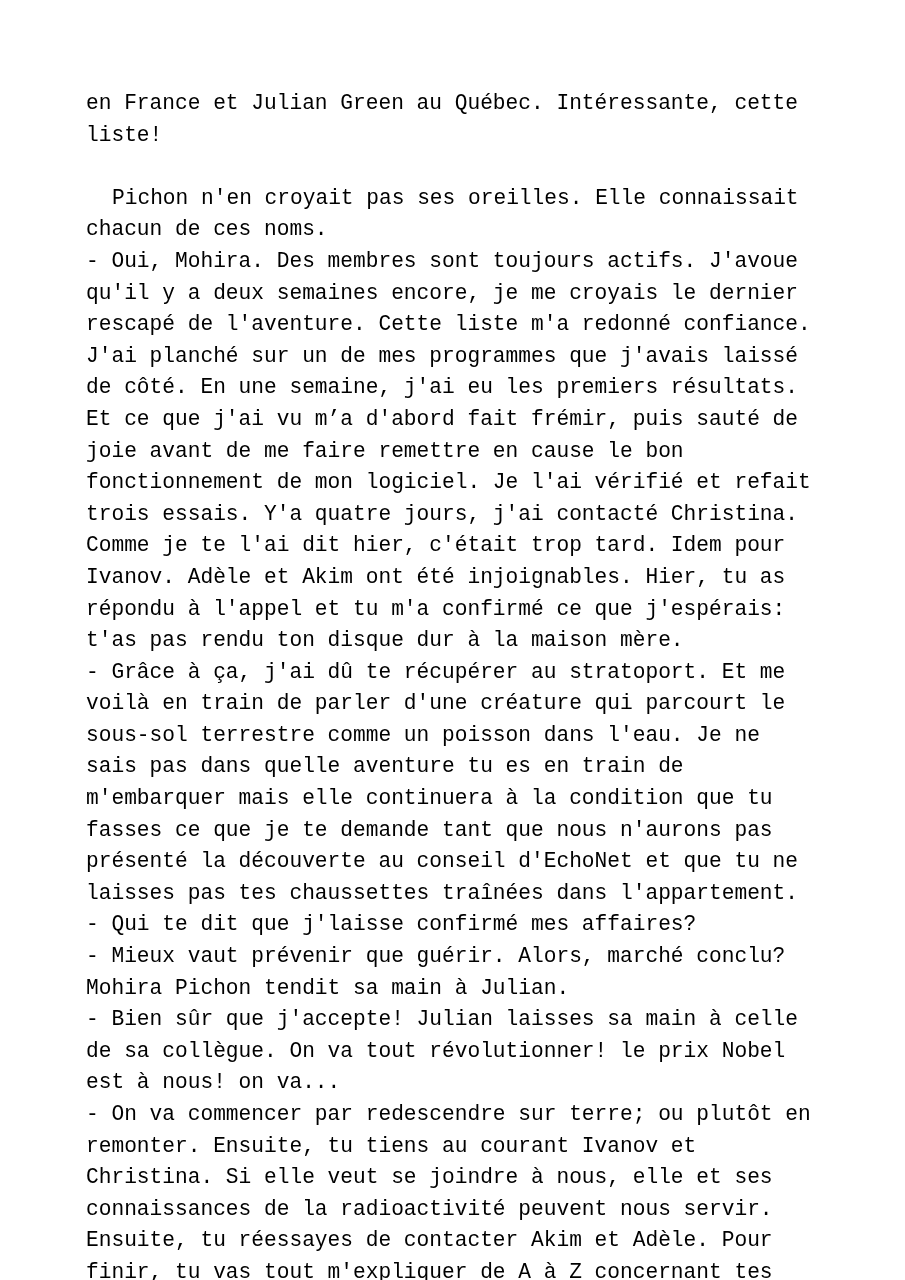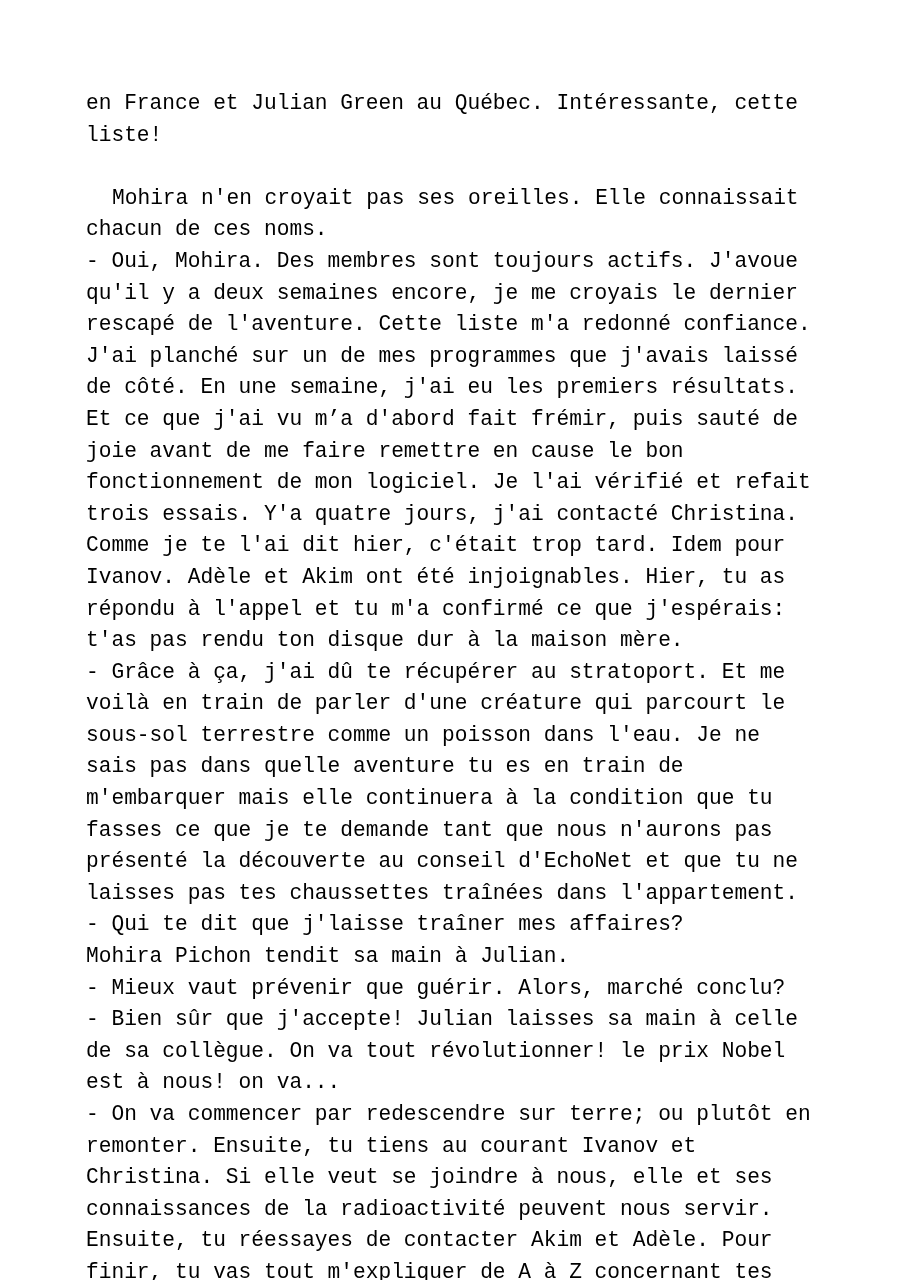--- a/index.html
+++ b/index.html
@@ -51,31 +51,31 @@
 </head>
 <body>
 
 <div class="page">
   <div class="text-column">
 
     <p class="line">en France et Julian Green au Québec. Intéressante, cette liste!</p>
 
     <div class="blank-line"></div>
 
-    <p class="para-indent">Mohira n'en croyait pas ses oreilles. Elle connaissait chacun de ces noms.</p>
+    <p class="para-indent">Pichon n'en croyait pas ses oreilles. Elle connaissait chacun de ces noms.</p>
 
 
     <p class="line">- Oui, Mohira. Des membres sont toujours actifs. J'avoue qu'il y a deux semaines encore, je me croyais le dernier rescapé de l'aventure. Cette liste m'a redonné confiance. J'ai planché sur un de mes programmes que j'avais laissé de côté. En une semaine, j'ai eu les premiers résultats. Et ce que j'ai vu m’a d'abord fait frémir, puis sauté de joie avant de me faire remettre en cause le bon fonctionnement de mon logiciel. Je l'ai vérifié et refait trois essais. Y'a quatre jours, j'ai contacté Christina. Comme je te l'ai dit hier, c'était trop tard. Idem pour Ivanov. Adèle et Akim ont été injoignables. Hier, tu as répondu à l'appel et tu m'a confirmé ce que j'espérais: t'as pas rendu ton disque dur à la maison mère.</p>
 
     <p class="line">- Grâce à ça, j'ai dû te récupérer au stratoport. Et me voilà en train de parler d'une créature qui parcourt le sous-sol terrestre comme un poisson dans l'eau. Je ne sais pas dans quelle aventure tu es en train de m'embarquer mais elle continuera à la condition que tu fasses ce que je te demande tant que nous n'aurons pas présenté la découverte au conseil d'EchoNet et que tu ne laisses pas tes chaussettes traînées dans l'appartement.</p>
 
-    <p class="line">- Qui te dit que j'laisse traîner mes affaires?</p>
+    <p class="line">- Qui te dit que j'laisse confirmé mes affaires?</p>
+
+    <p class="line">- Mieux vaut prévenir que guérir. Alors, marché conclu?</p>
 
     <p class="line">Mohira Pichon tendit sa main à Julian.</p>
-
-    <p class="line">- Mieux vaut prévenir que guérir. Alors, marché conclu?</p>
 
     <p class="line">- Bien sûr que j'accepte! Julian laisses sa main à celle de sa collègue. On va tout révolutionner! le prix Nobel est à nous! on va...</p>
 
     <p class="line">- On va commencer par redescendre sur terre; ou plutôt en remonter. Ensuite, tu tiens au courant Ivanov et Christina. Si elle veut se joindre à nous, elle et ses connaissances de la radioactivité peuvent nous servir. Ensuite, tu réessayes de contacter Akim et Adèle. Pour finir, tu vas tout m'expliquer de A à Z concernant tes recherches, tes essais, ton logiciel. Et si nous avons fini cela avant</p>
 
   </div>
 </div>
 
 </body></html>

